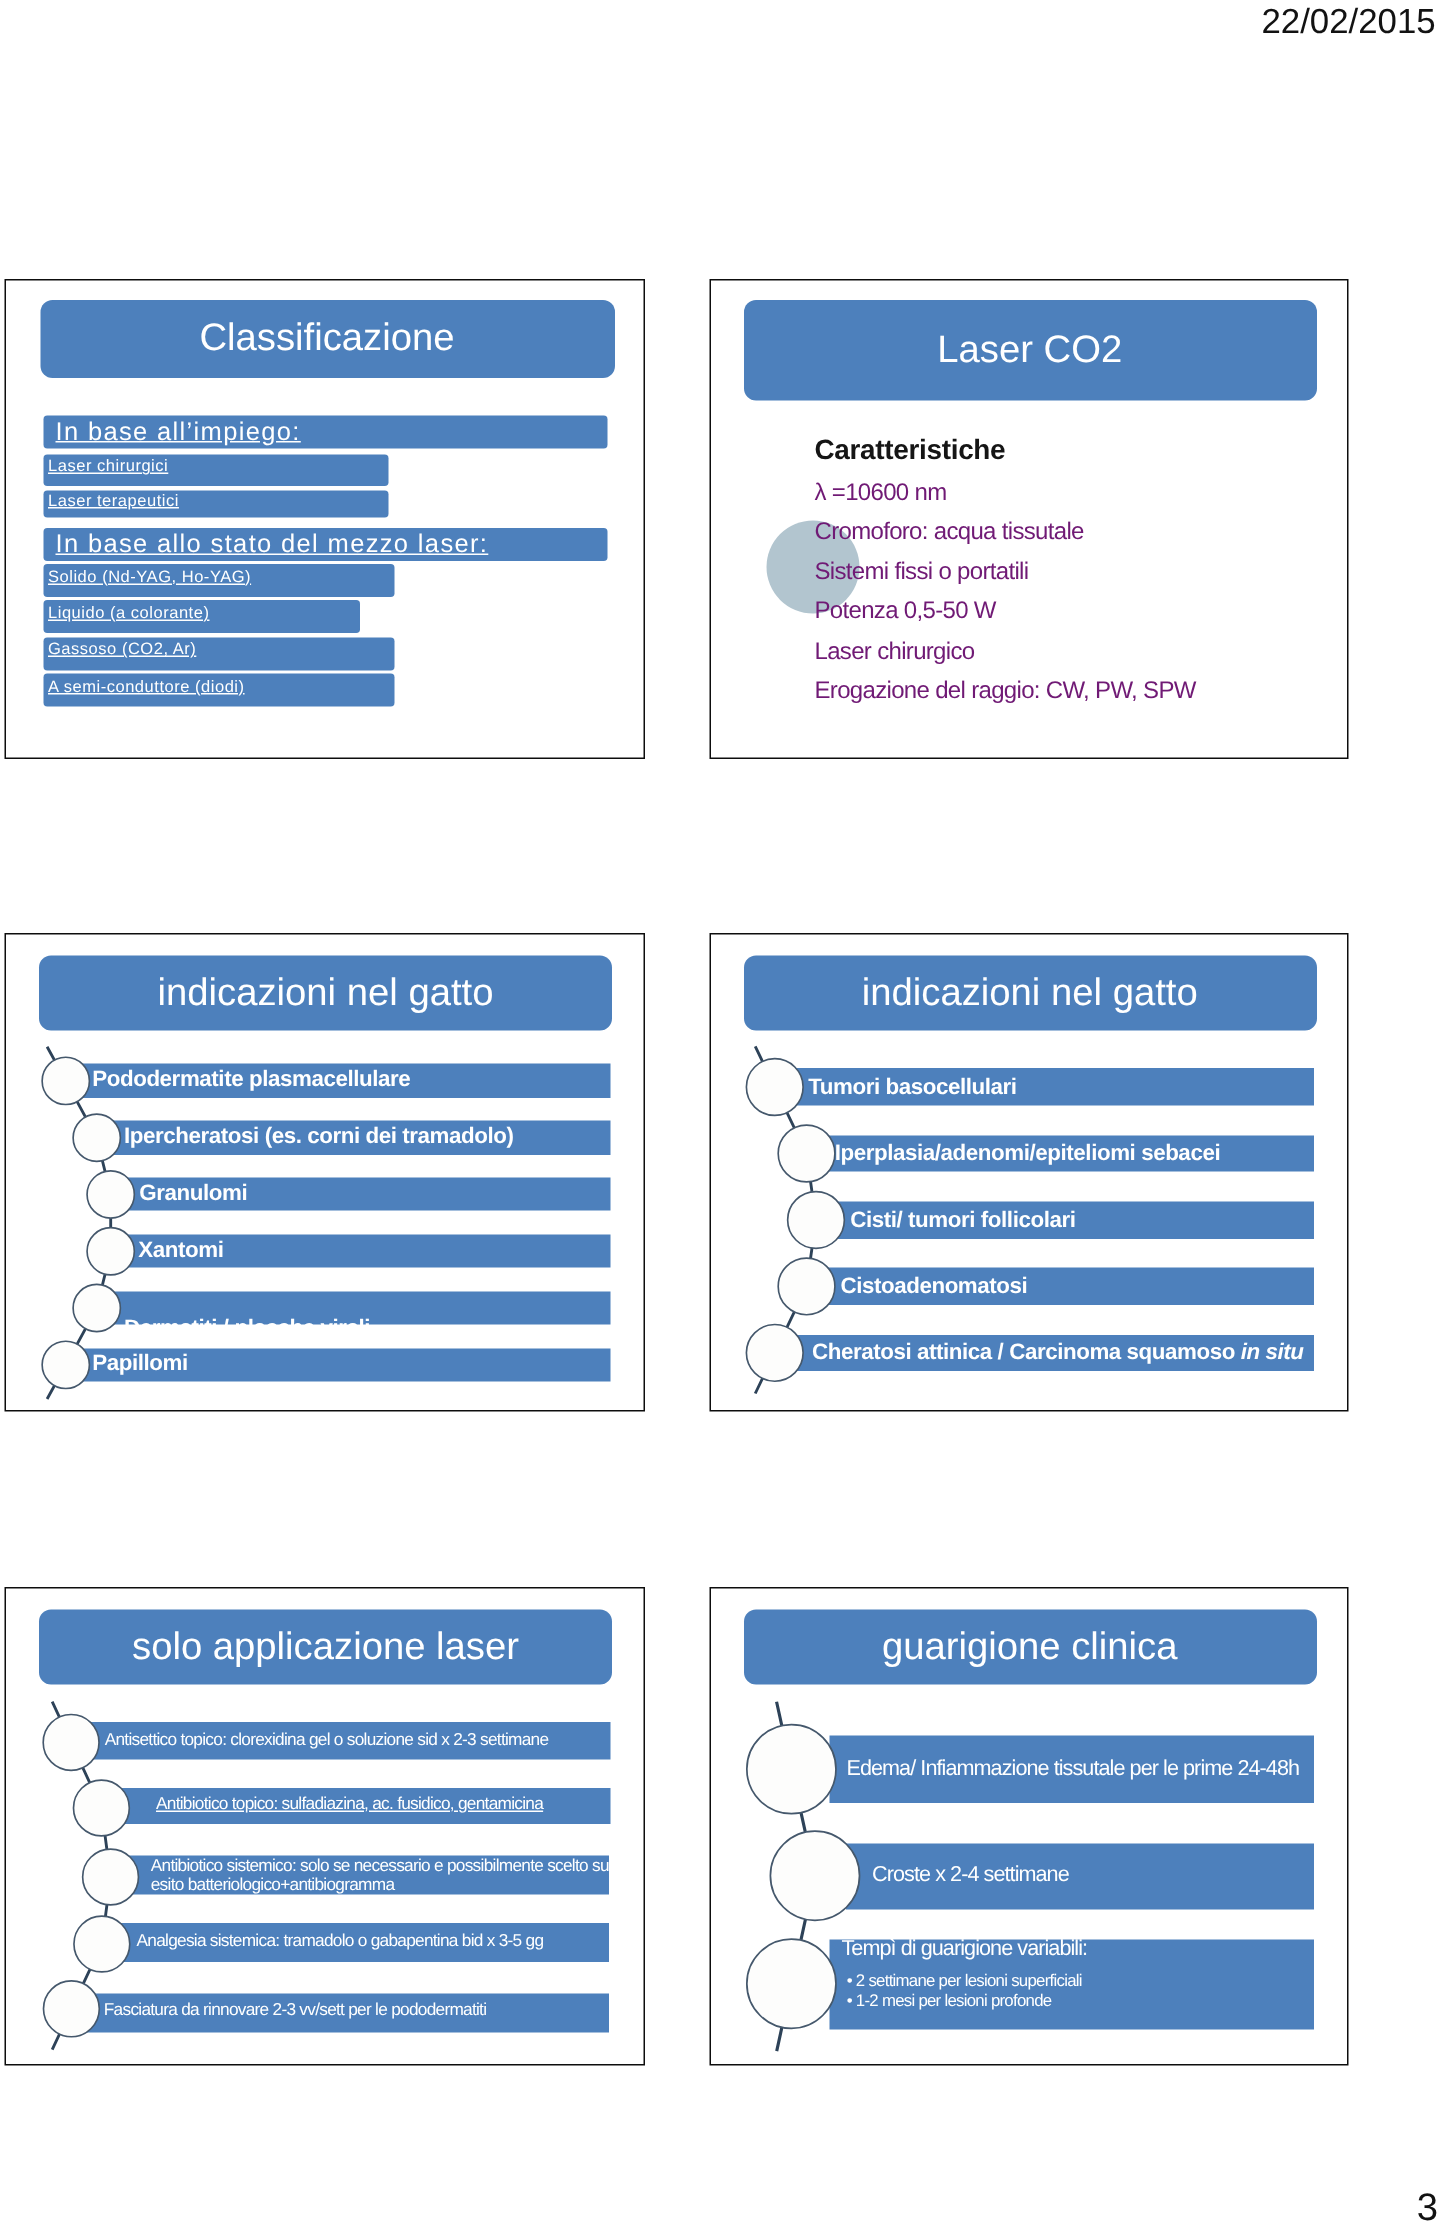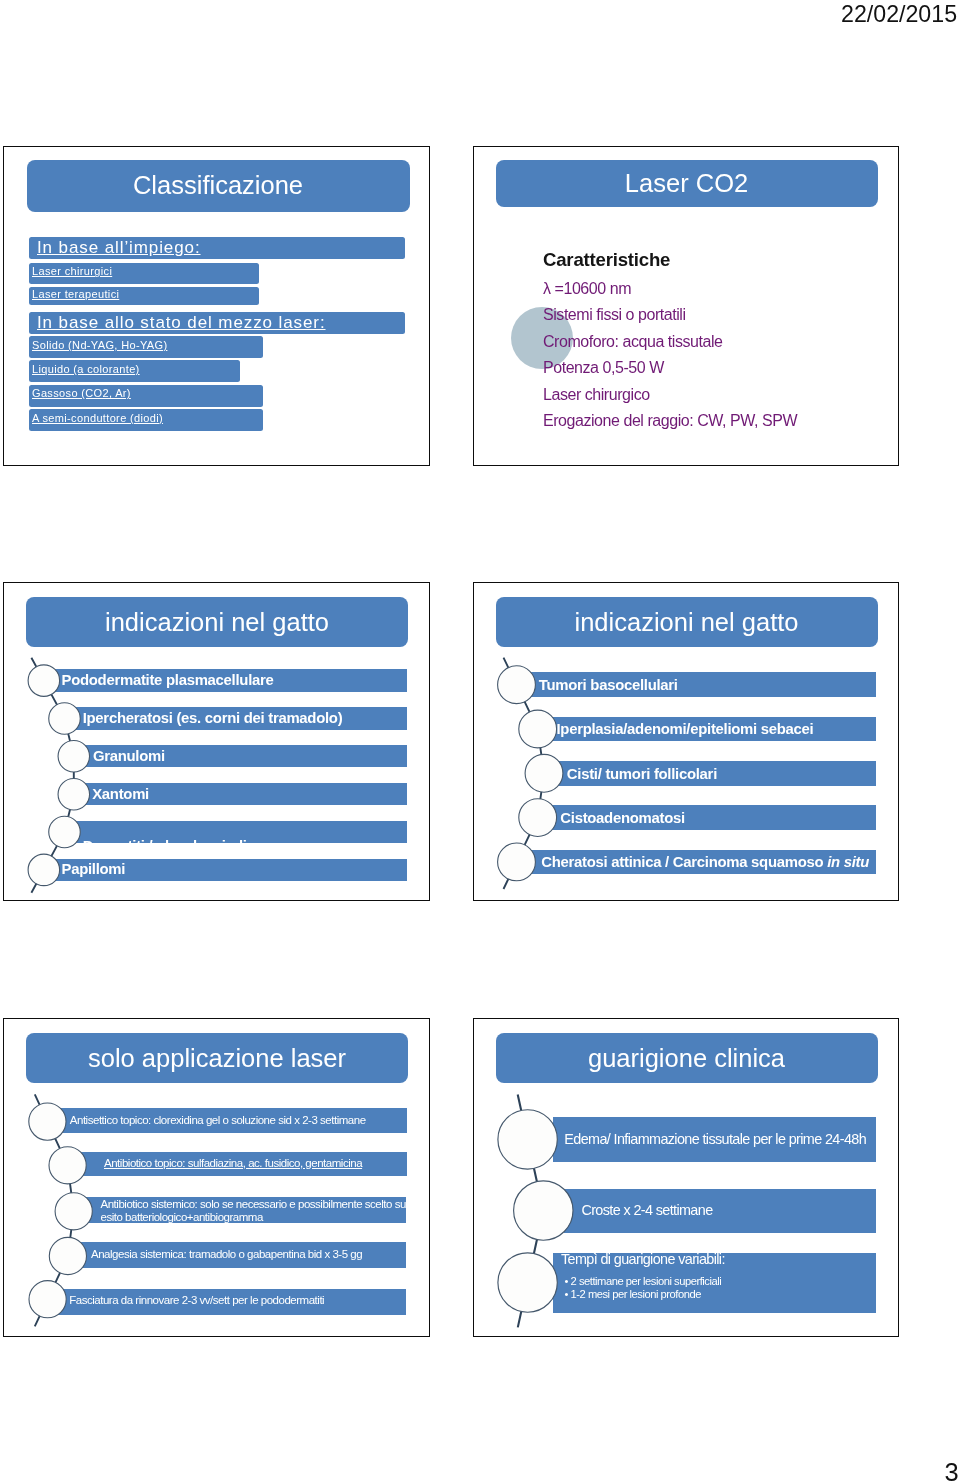--- a/index.html
+++ b/index.html
@@ -4,21 +4,21 @@
 <title>slides</title>
 <style>
   html,body{margin:0;padding:0;background:#ffffff;}
   body{width:960px;height:1483px;position:relative;overflow:hidden;
        font-family:"Liberation Sans",sans-serif;color:#111;}
   .page{position:absolute;left:0;top:0;width:960px;height:1483px;}
 
   .date{position:absolute;left:841px;top:1.2px;font-size:23.2px;line-height:26px;color:#121212;}
   .pagenum{position:absolute;left:944.5px;top:1459px;font-size:25.5px;line-height:26px;color:#121212;}
 
-  .slide{position:absolute;border:1.6px solid #0d0d0d;background:#fff;box-sizing:border-box;overflow:hidden;}
+  .slide{position:absolute;border:1.6px solid #0d0d0d;background:#fff;box-sizing:border-box;overflow:hidden;margin-top:40px;}
 
   .s-title{position:absolute;background:#4d80bc;border-radius:8px;color:#ffffff;
            display:flex;align-items:center;justify-content:center;}
   .s-title span{font-size:25.5px;font-weight:400;letter-spacing:0px;}
 
   
   .bar{position:absolute;background:#4d80bc;border-radius:2.5px;color:#fff;
        display:flex;align-items:center;box-sizing:border-box;text-decoration:underline;}
   .bar.big{font-size:17px;letter-spacing:.9px;padding-left:8px;}
   .bar.small{font-size:11px;letter-spacing:.35px;padding-left:3px;padding-bottom:4.5px;}
@@ -31,21 +31,21 @@
   .plsvg{position:absolute;left:0;top:0;overflow:visible;}
   .plbar{position:absolute;background:#4d80bc;color:#fff;display:flex;align-items:center;
          box-sizing:border-box;}
   .pltxt{position:absolute;color:#ffffff;white-space:pre;}
   .pltxt em{font-style:italic;}
 
   
   #sl1{left:3px;top:145.5px;width:427px;height:320.5px;}
   #sl2{left:473px;top:145.5px;width:426px;height:320.5px;}
   #sl1 .s-title{left:22.5px;top:13.5px;width:383px;height:51.5px;}
-  #sl2 .s-title{left:21.5px;top:13.5px;width:382px;height:47px;}
+  #sl2 .s-title{left:21.5px;top:13.5px;width:382px;height:67px;}
 
   #sl1 .bar{left:25px;}
   #sl1 .bar.big{width:376px;}
   #sl1 .b1{top:90.8px;height:21.6px;}
   #sl1 .b2{top:116.5px;height:21.4px;width:230px;}
   #sl1 .b3{top:140.8px;height:18px;width:230px;}
   #sl1 .b4{top:165.4px;height:21.7px;}
   #sl1 .b5{top:189.3px;height:22px;width:234px;}
   #sl1 .b6{top:213.8px;height:22px;width:211px;}
   #sl1 .b7{top:238.1px;height:22px;width:234px;}
@@ -166,22 +166,22 @@
   </div>
 
   <div class="slide" id="sl2">
     <div class="s-title">
       <span>Laser CO2</span>
     </div>
     <div class="circle-deco"></div>
     <div class="blk">
       <div class="h">Caratteristiche</div>
       <div class="l">λ =10600 nm</div>
+      <div class="l">Cromoforo: acqua tissutale</div>
       <div class="l">Sistemi fissi o portatili</div>
-      <div class="l">Cromoforo: acqua tissutale</div>
       <div class="l">Potenza 0,5-50 W</div>
       <div class="l">Laser chirurgico</div>
       <div class="l">Erogazione del raggio: CW, PW, SPW</div>
     </div>
   </div>
 
   <div class="slide" id="sl3">
     <div class="s-title">
       <span>indicazioni nel gatto</span>
     </div>

